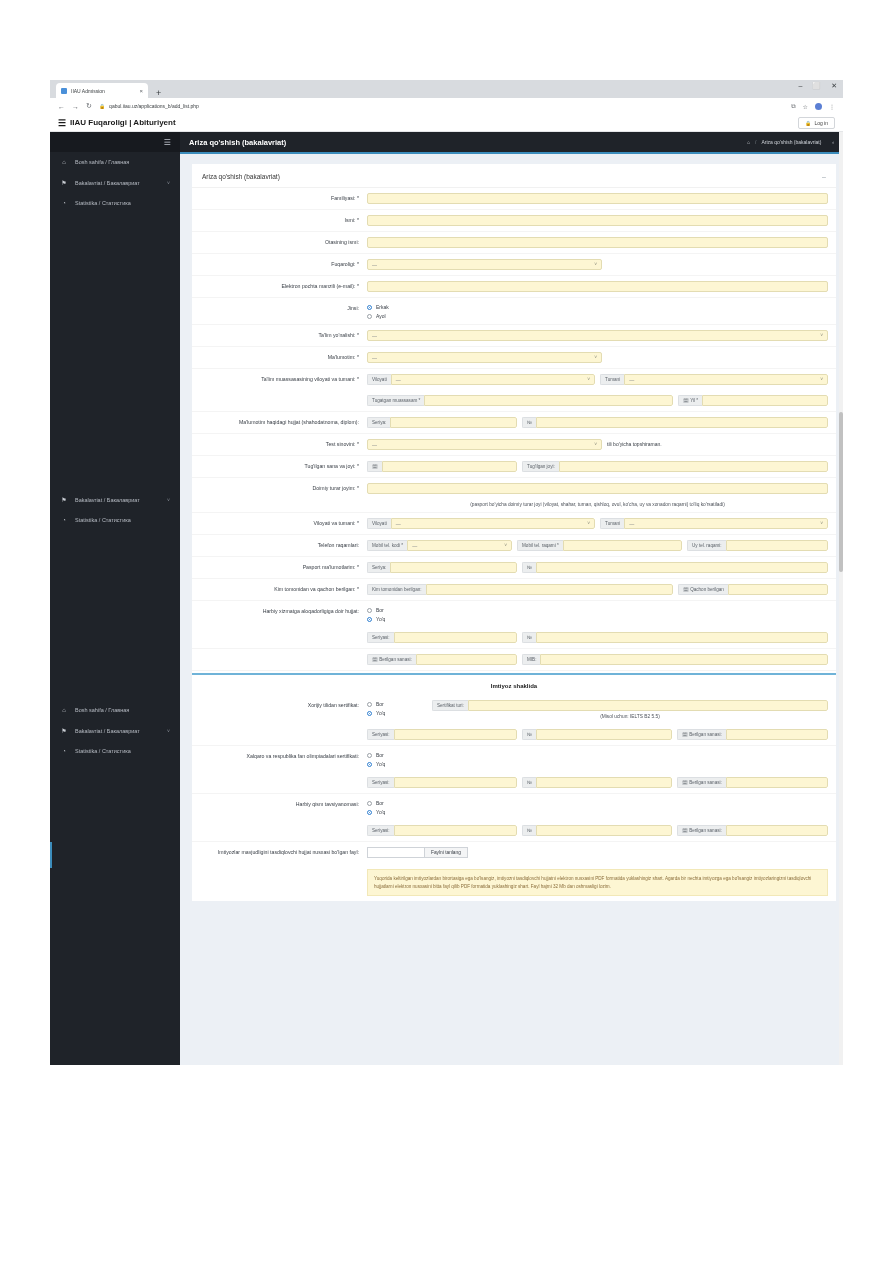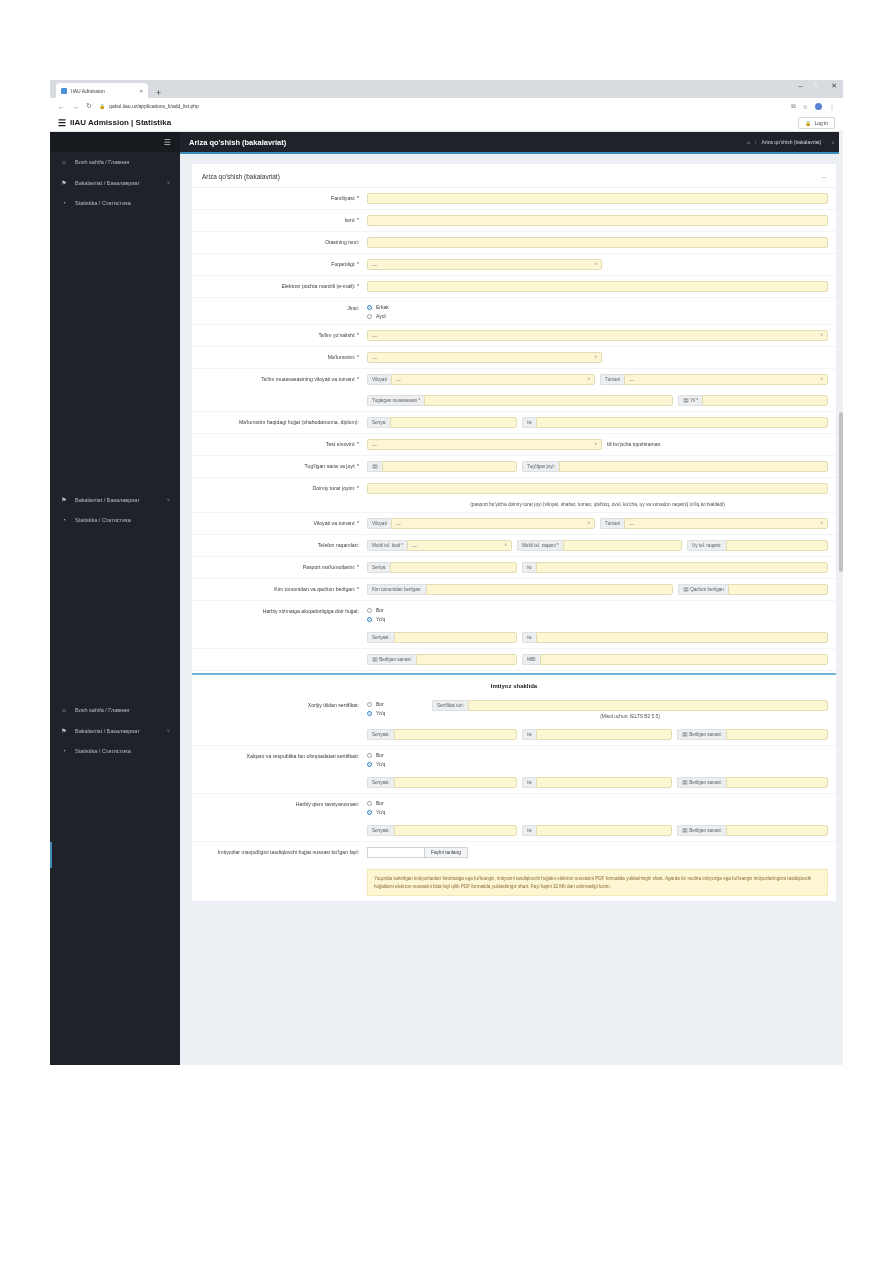--- a/index.html
+++ b/index.html
@@ -129,21 +129,21 @@
         <span>☆</span>
         <span class="avatar-dot"></span>
         <span>⋮</span>
       </div>
     </div>
   </div>
 
   <div class="appbar">
     <div class="brand">
       <span class="brand-mark">☰</span>
-      <span>IIAU Admission | Statistika</span>
+      <span>IIAU Fuqaroligi | Abituriyent</span>
     </div>
     <div class="loginbtn">
       <span>🔒</span>
       <span>Log in</span>
     </div>
   </div>
 
   <div class="page">
 
     <div class="sidebar">

